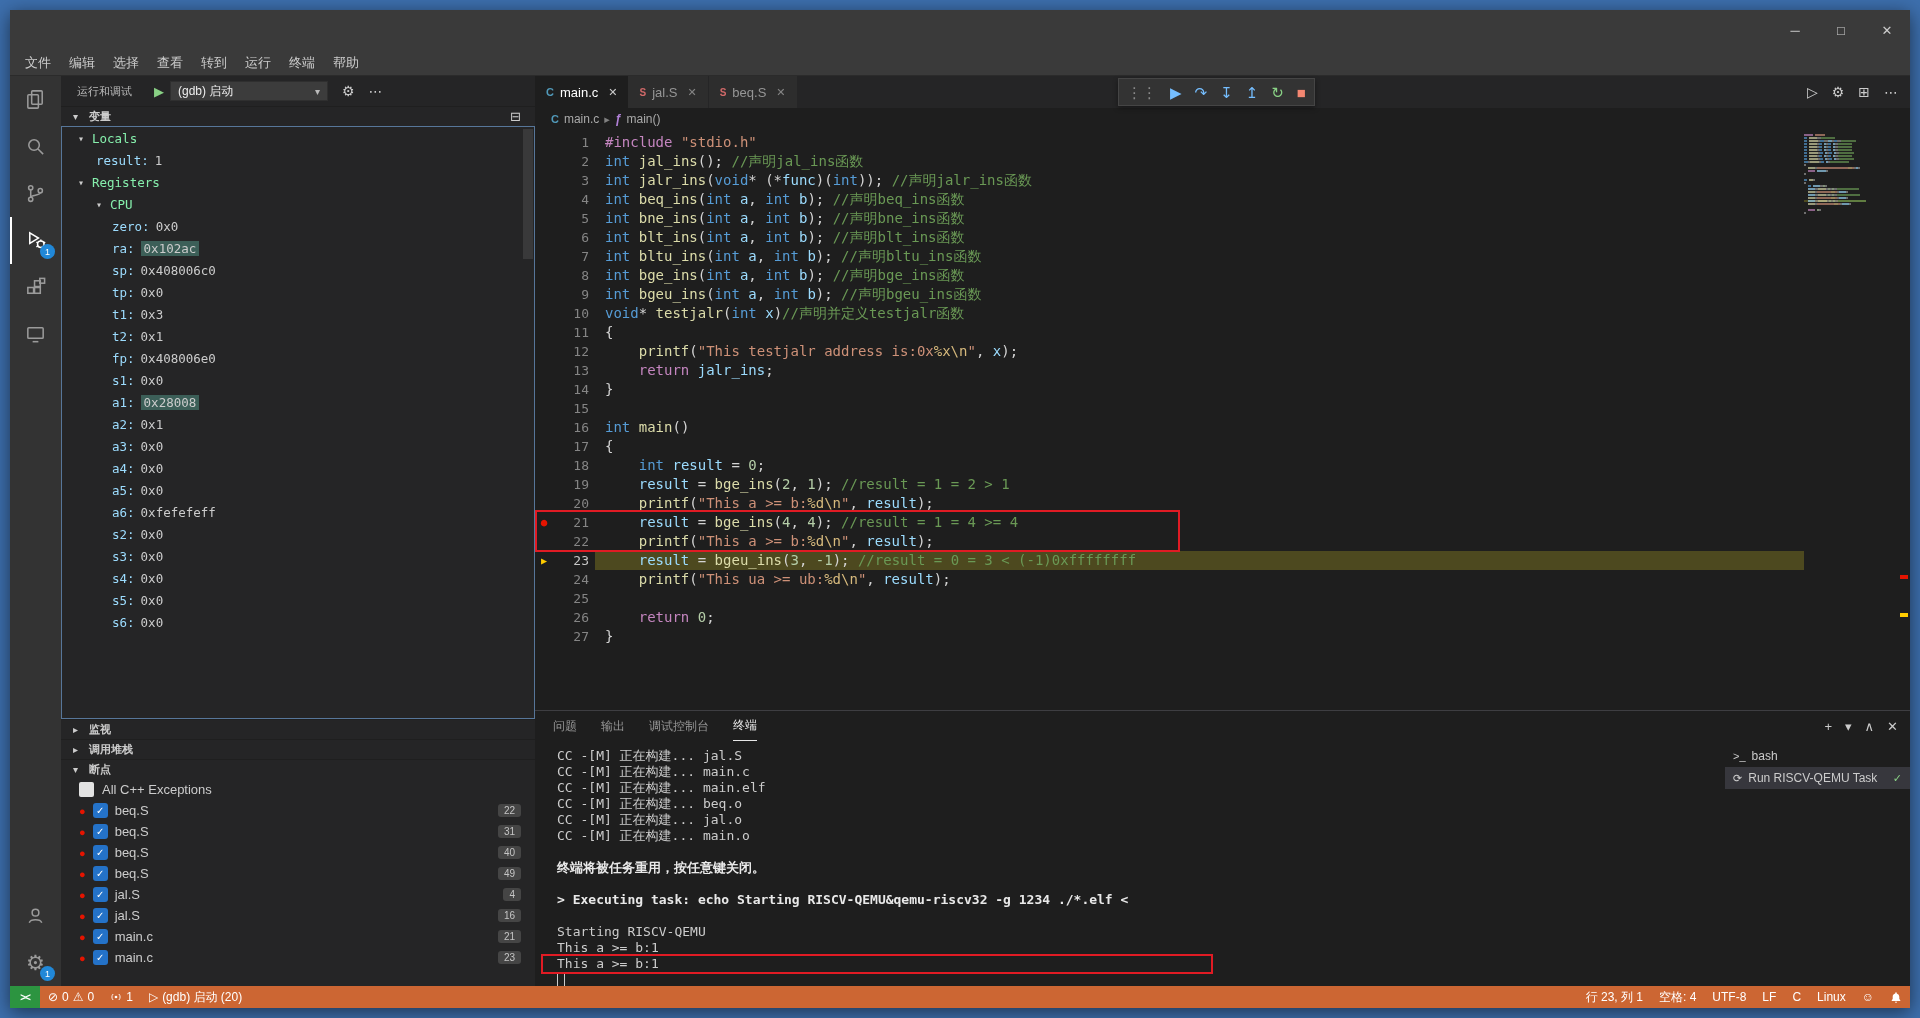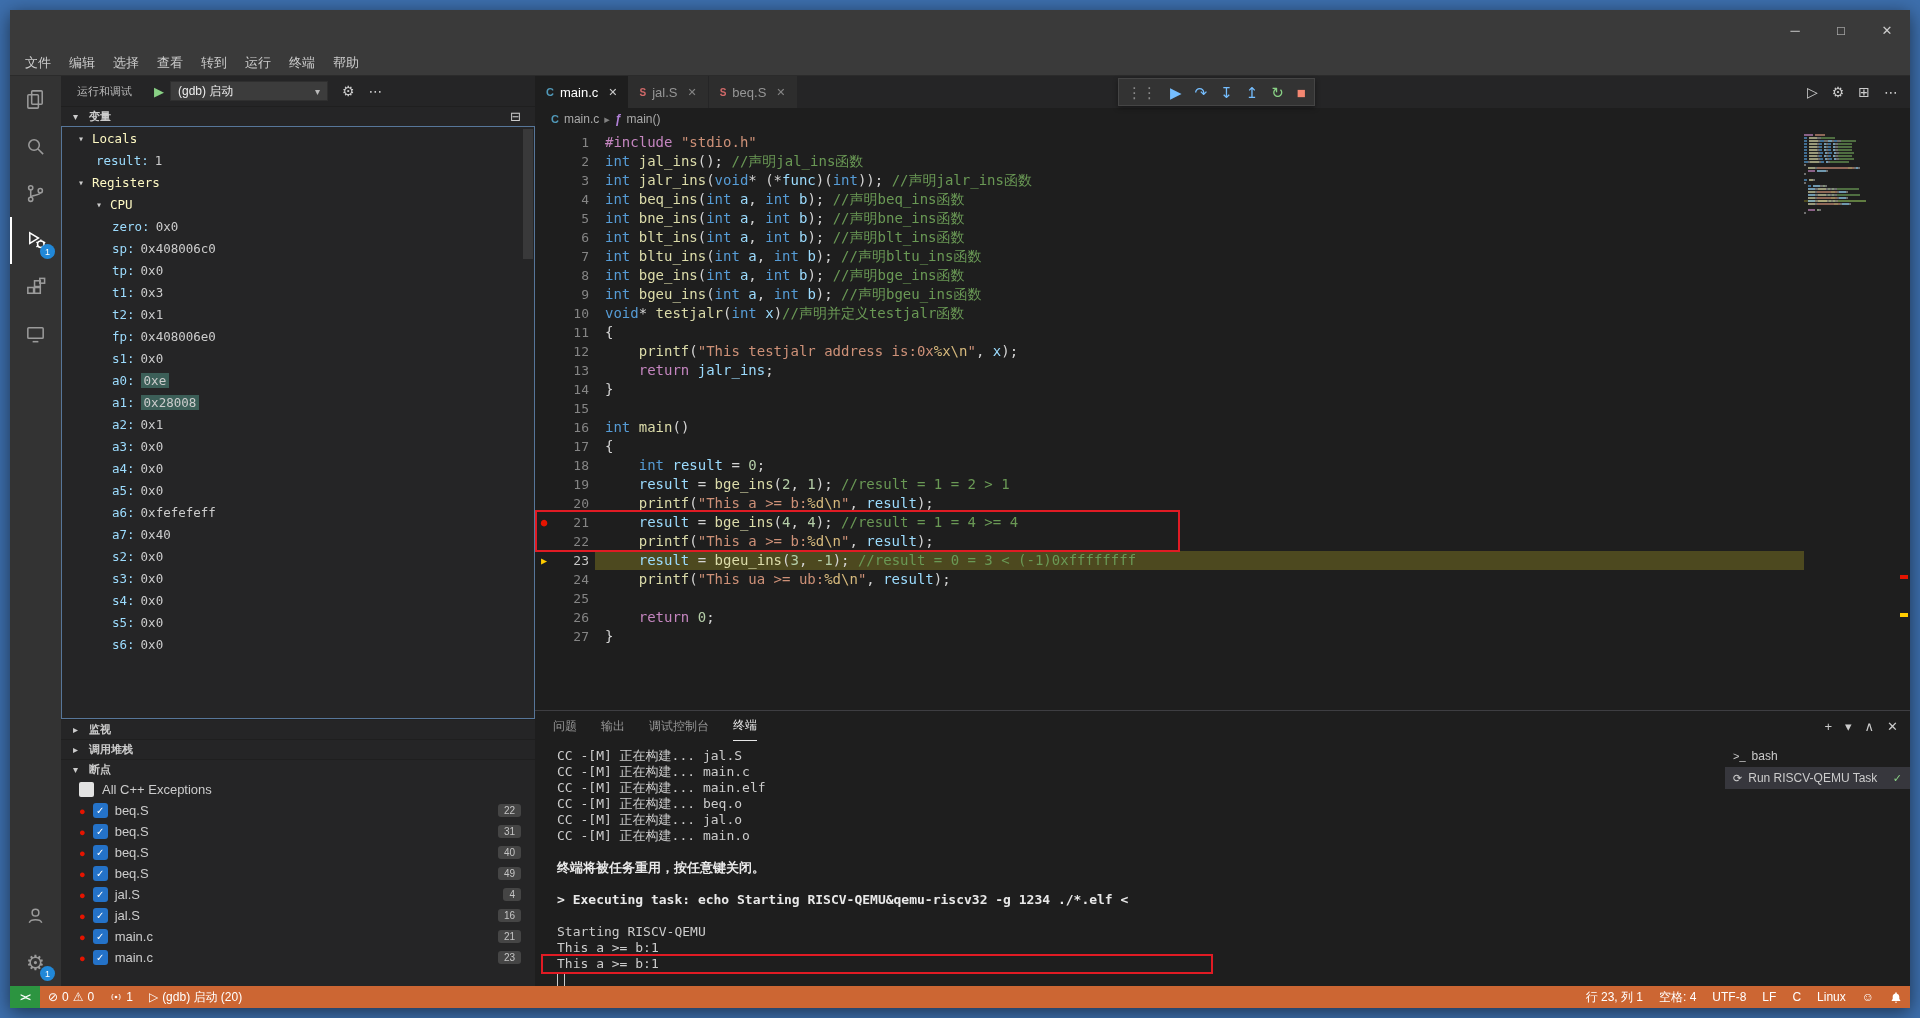--- a/index.html
+++ b/index.html
@@ -30,21 +30,21 @@
 .debug-select{margin-left:6px;width:158px;height:20px;background:#3c3c3c;border:1px solid #2f2f2f;color:#eeeeee;font-size:12px;display:flex;align-items:center;padding:0 7px;justify-content:space-between;}
 .debug-select .dd{font-size:10px;color:#bbb;}
 .sb-ico{color:#cccccc;margin-left:14px;font-size:14px;}
 .sect-header{height:20px;display:flex;align-items:center;font-size:11px;font-weight:bold;color:#cccccc;padding-left:12px;gap:5px;flex:none;border-top:1px solid #1f1f1f;}
 .sect-header .chev{font-size:10px;width:11px;color:#cccccc;}
 .sect-ico{margin-left:auto;margin-right:14px;font-weight:normal;font-size:13px;color:#cccccc;}
 .vars-box{height:593px;border:1px solid #577699;overflow:hidden;position:relative;flex:none;font-family:"DejaVu Sans Mono","Liberation Mono",monospace;font-size:12.5px;}
 .tree-row{height:22px;display:flex;align-items:center;white-space:pre;}
 .tree-row .chev{font-size:10px;width:14px;color:#cccccc;}
 .lvl1{padding-left:16px;}.lvl2{padding-left:34px;}.lvl3{padding-left:50px;}
-.tw-label{color:#fef9c3;}
+.tw-label{color:#86efac;}
 .tw-name{color:#9cdcfe;}
 .tw-val{color:#cccccc;margin-left:6px;}
 .tw-val.changed{background:#3c5f58;padding:0 3px;}
 .vars-scroll{position:absolute;right:1px;top:2px;width:10px;height:130px;background:rgba(121,121,121,.25);}
 .exc-row{height:21px;display:flex;align-items:center;padding-left:18px;gap:8px;font-size:13px;color:#cccccc;flex:none;}
 .exc-box{width:15px;height:15px;background:#e2e2e2;border-radius:2px;flex:none;}
 .bp-row{height:21px;display:flex;align-items:center;padding-left:18px;gap:7px;font-size:13px;color:#cccccc;}
 .bp-dot{color:#e51400;font-size:11px;}
 .bp-check{width:15px;height:15px;background:#2472c8;border-radius:3px;color:#fff;font-size:10px;display:flex;align-items:center;justify-content:center;flex:none;}
 .bp-file{color:#cccccc;}
@@ -210,34 +210,33 @@
         <span>变量</span>
         <span class="sect-ico">⊟</span>
       </div>
       <div class="vars-box">
         <div id="vars-tree">
             <div class="tree-row lvl1"><span class="chev">▾</span><span class="tw-label">Locals</span></div>
             <div class="tree-row lvl2"><span class="tw-name">result:</span><span class="tw-val">1</span></div>
             <div class="tree-row lvl1"><span class="chev">▾</span><span class="tw-label">Registers</span></div>
             <div class="tree-row lvl2"><span class="chev">▾</span><span class="tw-label">CPU</span></div>
             <div class="tree-row lvl3"><span class="tw-name">zero:</span><span class="tw-val">0x0</span></div>
+            <div class="tree-row lvl3"><span class="tw-name">ra:</span><span class="tw-val changed">0x102ac</span></div>
             <div class="tree-row lvl3"><span class="tw-name">sp:</span><span class="tw-val">0x408006c0</span></div>
             <div class="tree-row lvl3"><span class="tw-name">tp:</span><span class="tw-val">0x0</span></div>
             <div class="tree-row lvl3"><span class="tw-name">t1:</span><span class="tw-val">0x3</span></div>
             <div class="tree-row lvl3"><span class="tw-name">t2:</span><span class="tw-val">0x1</span></div>
             <div class="tree-row lvl3"><span class="tw-name">fp:</span><span class="tw-val">0x408006e0</span></div>
             <div class="tree-row lvl3"><span class="tw-name">s1:</span><span class="tw-val">0x0</span></div>
-            <div class="tree-row lvl3"><span class="tw-name">a0:</span><span class="tw-val changed">0xe</span></div>
             <div class="tree-row lvl3"><span class="tw-name">a1:</span><span class="tw-val changed">0x28008</span></div>
             <div class="tree-row lvl3"><span class="tw-name">a2:</span><span class="tw-val">0x1</span></div>
             <div class="tree-row lvl3"><span class="tw-name">a3:</span><span class="tw-val">0x0</span></div>
             <div class="tree-row lvl3"><span class="tw-name">a4:</span><span class="tw-val">0x0</span></div>
             <div class="tree-row lvl3"><span class="tw-name">a5:</span><span class="tw-val">0x0</span></div>
             <div class="tree-row lvl3"><span class="tw-name">a6:</span><span class="tw-val">0xfefefeff</span></div>
-            <div class="tree-row lvl3"><span class="tw-name">a7:</span><span class="tw-val">0x40</span></div>
             <div class="tree-row lvl3"><span class="tw-name">s2:</span><span class="tw-val">0x0</span></div>
             <div class="tree-row lvl3"><span class="tw-name">s3:</span><span class="tw-val">0x0</span></div>
             <div class="tree-row lvl3"><span class="tw-name">s4:</span><span class="tw-val">0x0</span></div>
             <div class="tree-row lvl3"><span class="tw-name">s5:</span><span class="tw-val">0x0</span></div>
             <div class="tree-row lvl3"><span class="tw-name">s6:</span><span class="tw-val">0x0</span></div>
           </div>
         <div class="vars-scroll"></div>
       </div>
 
       <div class="sect-header">

